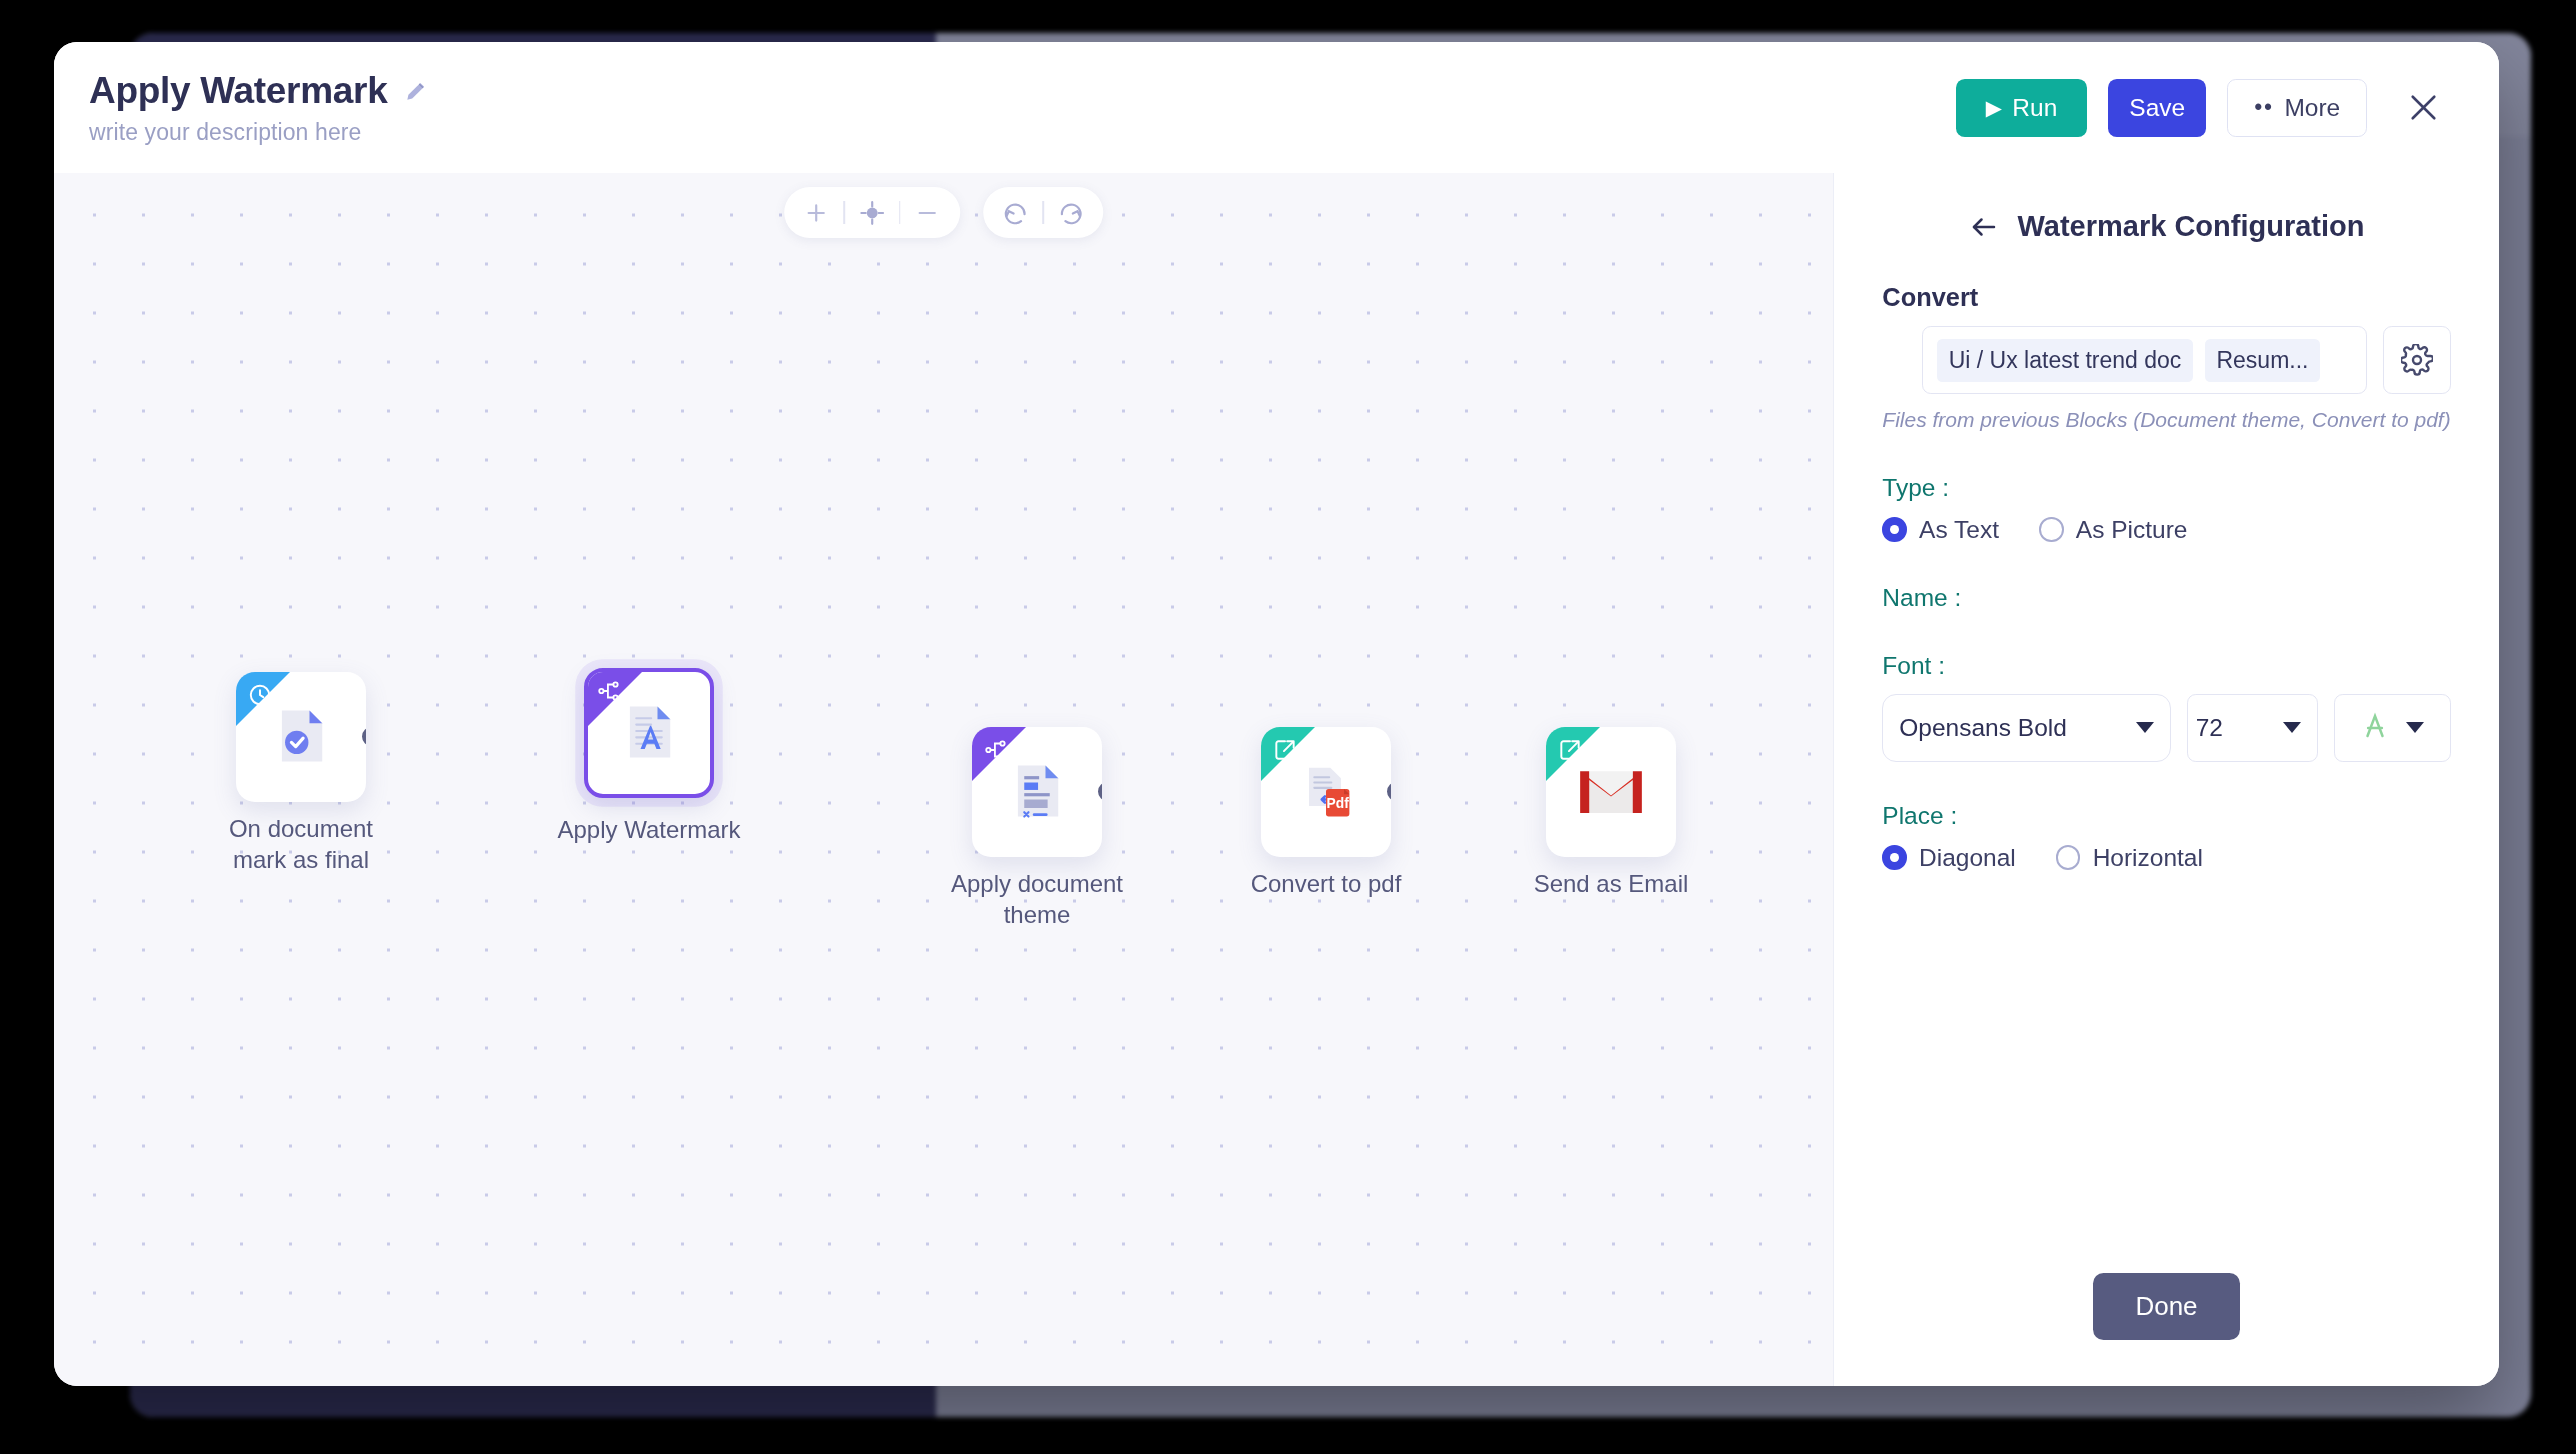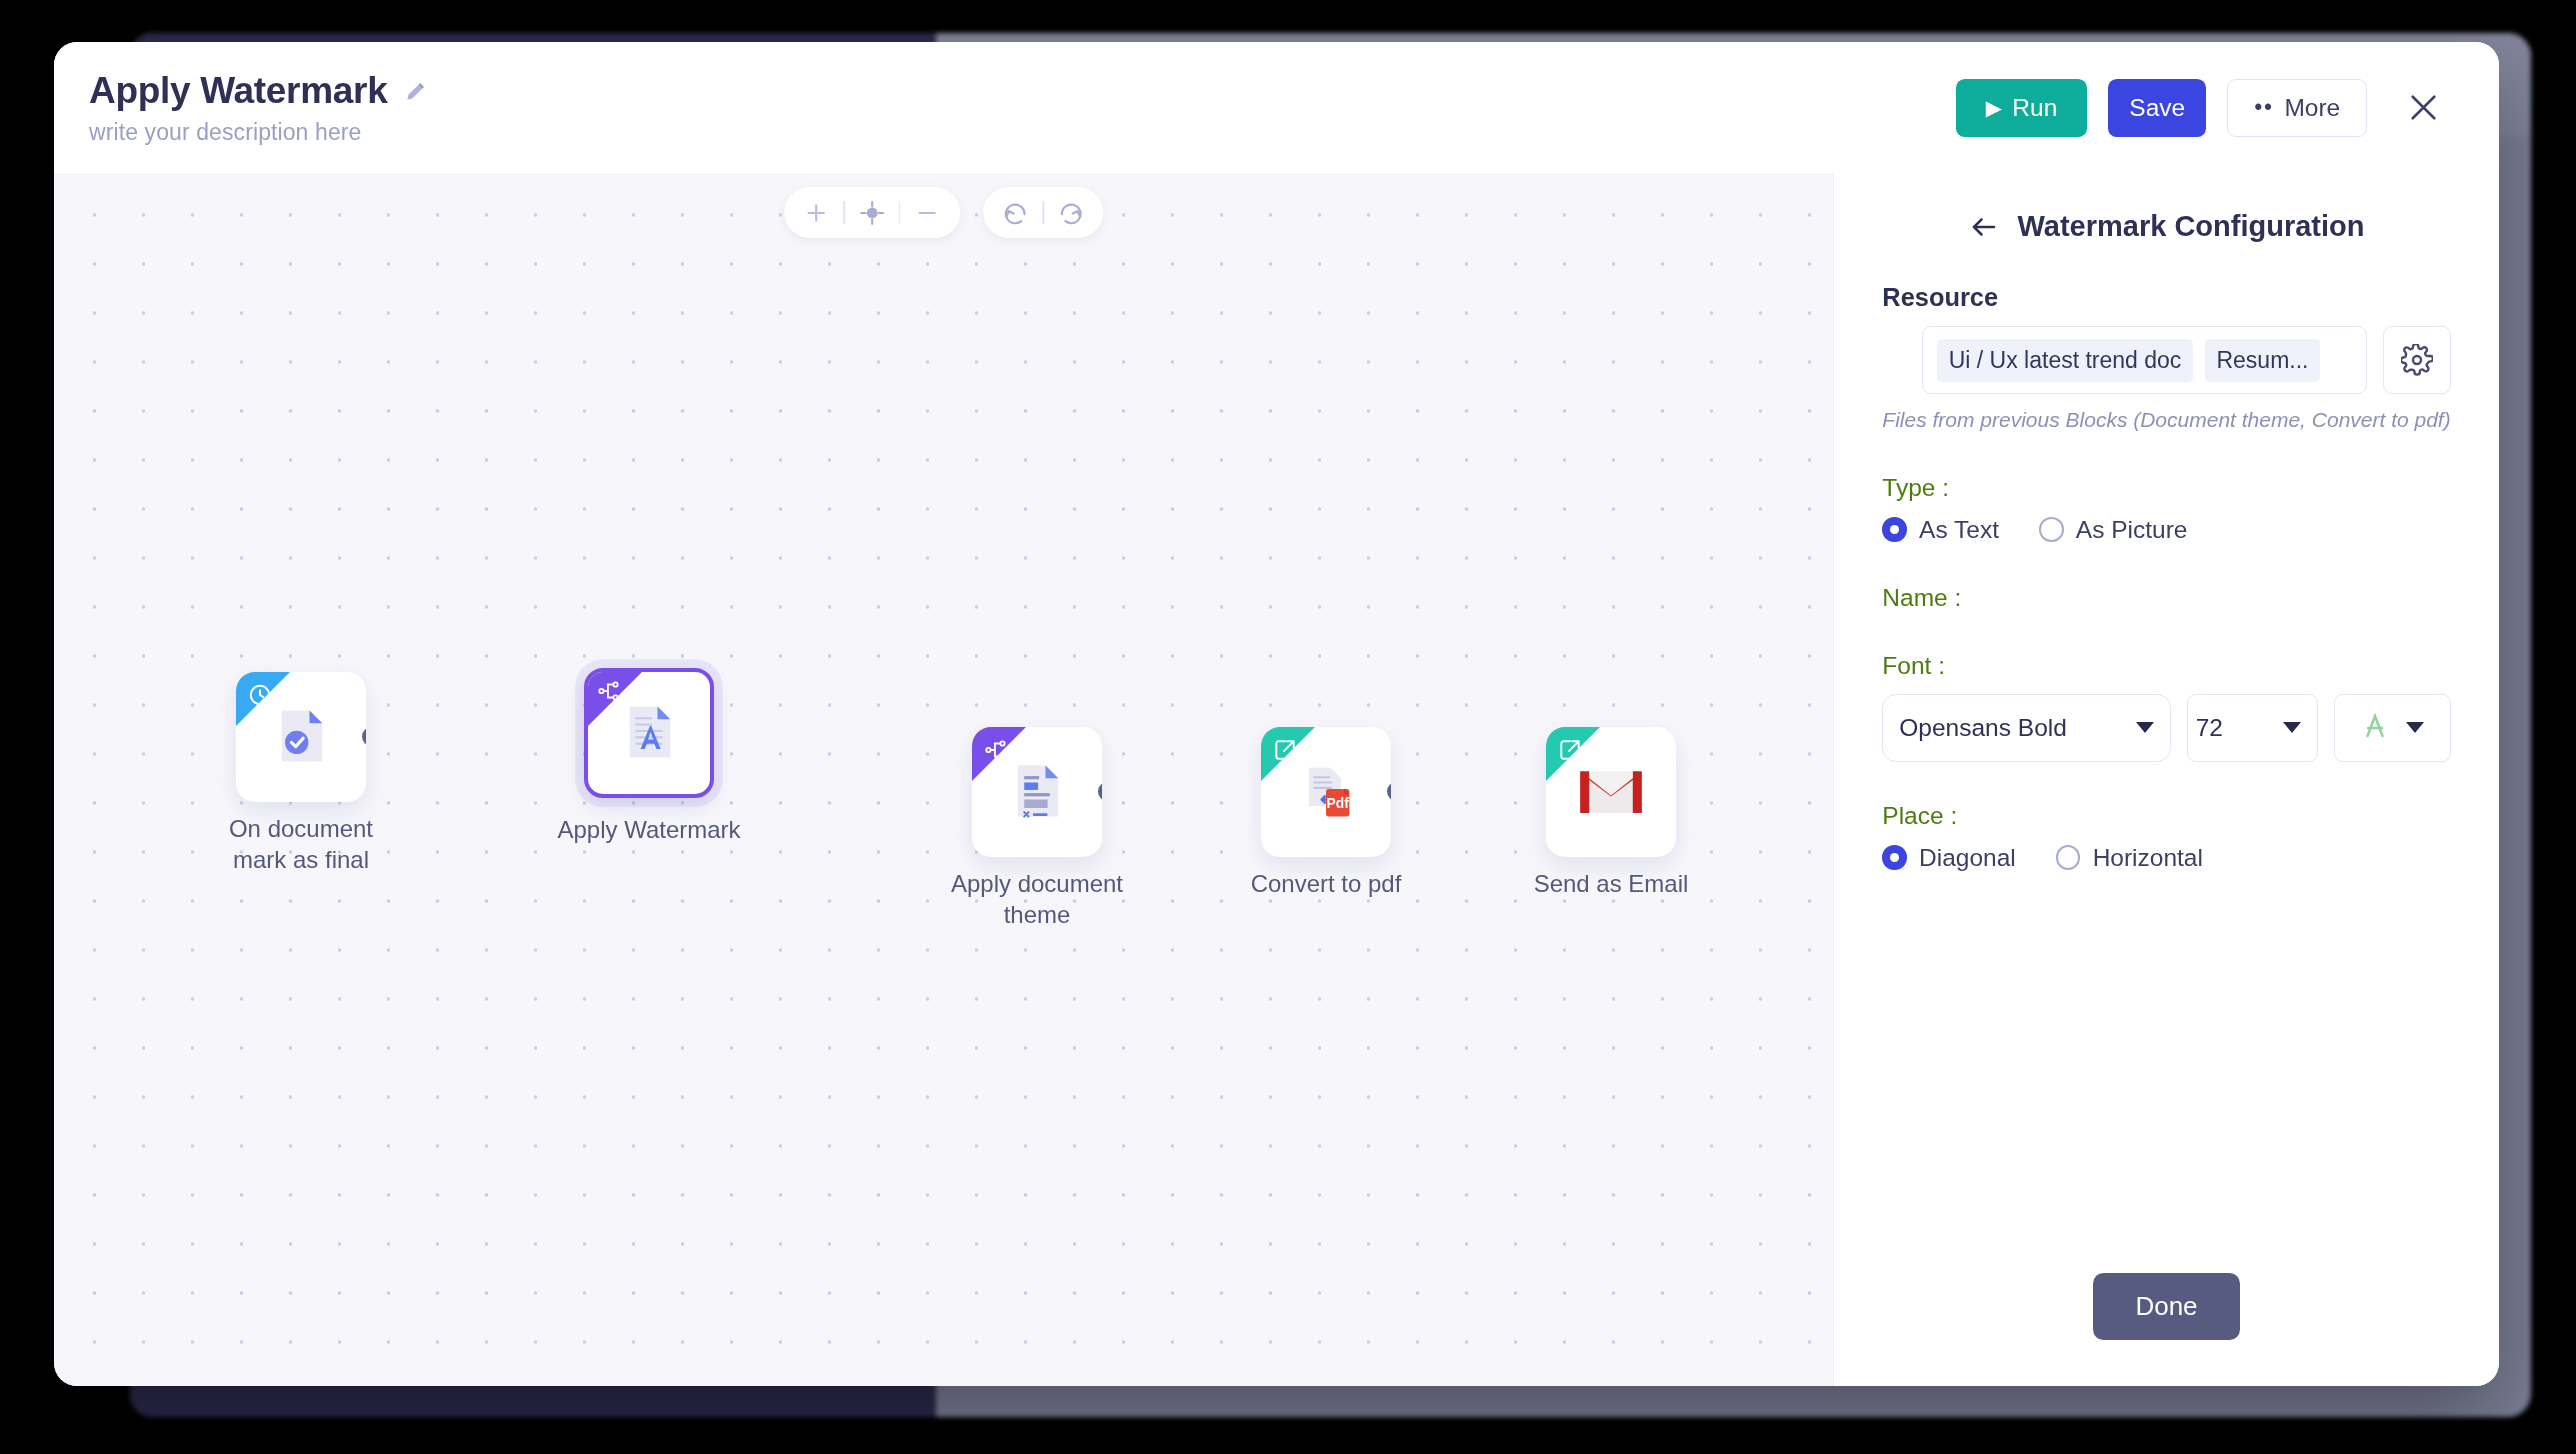--- a/index.html
+++ b/index.html
@@ -185,21 +185,21 @@
   #panel-head {
     display: flex; align-items: center; gap: 19px;
     padding: 37px 35px 0 35px;
   }
   #panel-back-icon { width: 30px; height: 30px; cursor: pointer; flex: 0 0 30px; }
   #panel-title { font-size: 29px; font-weight: bold; color: #2e3055; }
 
   #panel-content { padding: 0 35px; flex: 1; overflow: hidden; }
 
   .field-label {
-    font-size: 24.5px; color: #4d7c0f; margin-top: 40px; margin-bottom: 14px;
+    font-size: 24.5px; color: #0f766e; margin-top: 40px; margin-bottom: 14px;
   }
   .field-label.bold { font-weight: bold; color: #2e3055; font-size: 25.4px; }
 
   .resource-row { display: flex; gap: 16px; align-items: stretch; }
   .chips-box {
     flex: 1; min-width: 0;
     border: 1.8px solid #e3e5f3; border-radius: 8.8px;
     background: #fff; height: 68px;
     display: flex; align-items: center; gap: 12.3px;
     padding: 0 14px; overflow: hidden; cursor: text; margin-left: 40px;
@@ -516,21 +516,21 @@
           <svg viewBox="0 0 24 24" width="30" height="30" fill="none" stroke="#2e3055" stroke-width="2" stroke-linecap="round" stroke-linejoin="round">
             <path d="M20 12H4"></path>
               <path d="M10 6l-6 6 6 6"></path>
           </svg>
         </span>
         <span id="panel-title">Watermark Configuration</span>
       </div>
 
       <div id="panel-content">
 
-        <div class="field-label bold">Resource</div>
+        <div class="field-label bold">Convert</div>
         <div class="resource-row">
           <div class="chips-box">
             <span class="chip">Ui / Ux latest trend doc</span>
             <span class="chip">Resum...</span>
           </div>
           <div id="resource-settings-btn">
             <svg viewBox="0 0 24 24" width="32" height="32" fill="none" stroke="#474a6d" stroke-width="1.8" stroke-linecap="round" stroke-linejoin="round">
               <circle cx="12" cy="12" r="3"></circle>
               <path d="M19.4 15a1.6 1.6 0 00.3 1.8l.1.1a2 2 0 11-2.8 2.8l-.1-.1a1.6 1.6 0 00-1.8-.3 1.6 1.6 0 00-1 1.5V21a2 2 0 11-4 0v-.1A1.6 1.6 0 008 19.4a1.6 1.6 0 00-1.8.3l-.1.1a2 2 0 11-2.8-2.8l.1-.1a1.6 1.6 0 00.3-1.8 1.6 1.6 0 00-1.5-1H2a2 2 0 110-4h.1A1.6 1.6 0 003.6 8a1.6 1.6 0 00-.3-1.8l-.1-.1a2 2 0 112.8-2.8l.1.1a1.6 1.6 0 001.8.3H8a1.6 1.6 0 001-1.5V2a2 2 0 114 0v.1a1.6 1.6 0 001 1.5 1.6 1.6 0 001.8-.3l.1-.1a2 2 0 112.8 2.8l-.1.1a1.6 1.6 0 00-.3 1.8V8a1.6 1.6 0 001.5 1H22a2 2 0 110 4h-.1a1.6 1.6 0 00-1.5 1z"></path>
             </svg>

